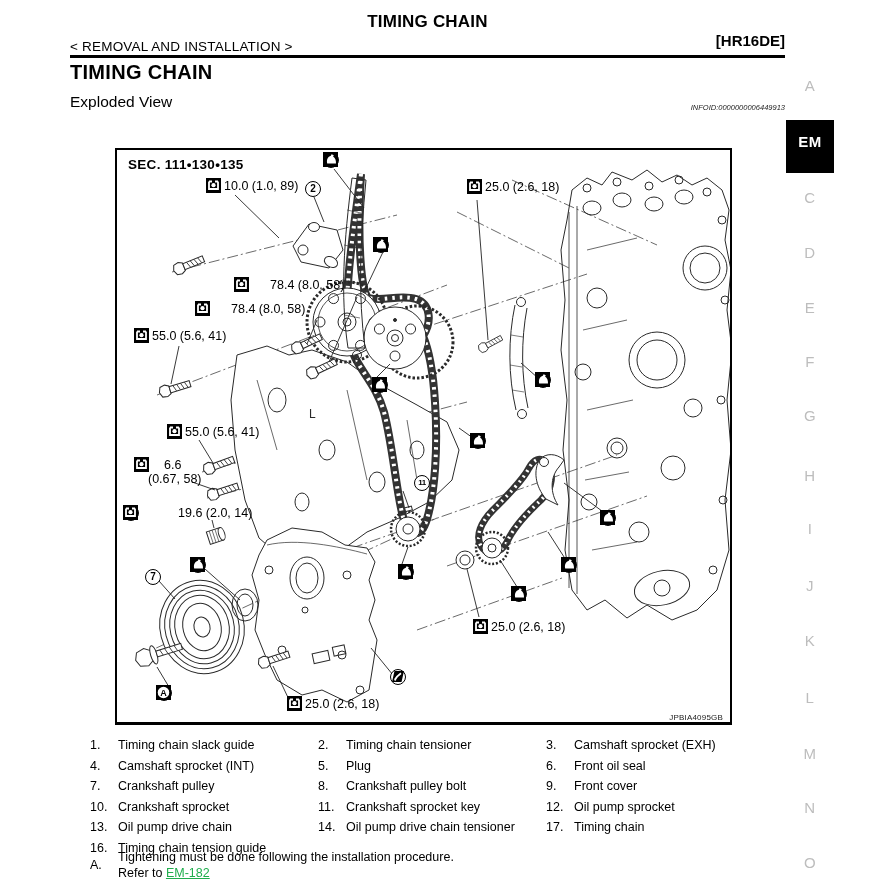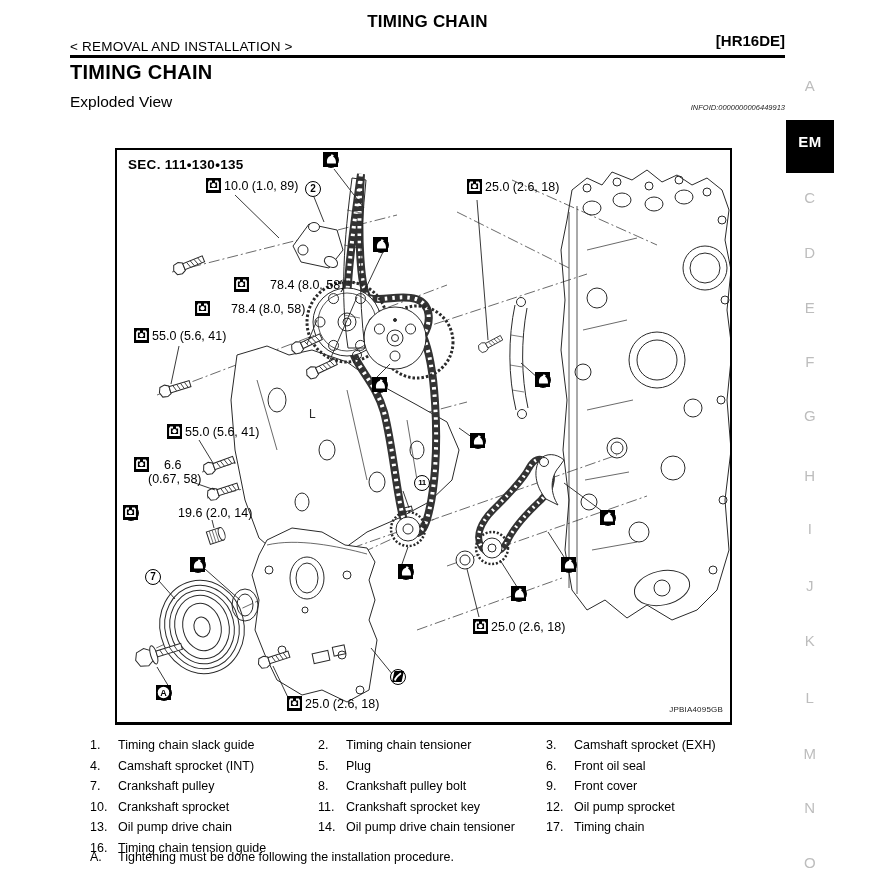--- a/index.html
+++ b/index.html
@@ -16,21 +16,21 @@
   #infoid{top:103px;right:103px;font-size:7.5px;font-style:italic;color:#222;}
   
   .side-letter{position:absolute;left:786px;width:48px;text-align:center;
                font-size:15px;color:#bdbdbd;letter-spacing:.5px;}
   .side-letter.active{background:#000;color:#fff;font-weight:bold;height:53px;line-height:43px;font-size:15px;}
   
   #diagram{top:148px;left:115px;width:617px;height:577px;border:2px solid #000;border-bottom-width:3px;
            box-sizing:border-box;background:#fff;}
   #diagram svg{position:absolute;top:0;left:0;}
   #sec-label{position:absolute;top:7px;left:11px;font-size:13.5px;font-weight:bold;letter-spacing:.3px;}
-  #figure-code{position:absolute;right:7px;bottom:8px;font-size:8px;color:#222;letter-spacing:.2px;}
+  #figure-code{position:absolute;right:7px;bottom:0;font-size:8px;color:#222;letter-spacing:.2px;}
   .callout{position:absolute;display:flex;align-items:center;gap:3px;font-size:12.5px;
            white-space:nowrap;height:16px;}
   .callout .line2{position:absolute;left:14px;top:15px;}
   .balloon{display:inline-flex;width:14px;height:14px;border:1.5px solid #000;border-radius:50%;
            background:#fff;align-items:center;justify-content:center;
            font-size:10px;font-weight:bold;flex:0 0 auto;line-height:1;}
   .balloon.two{font-size:8px;letter-spacing:-.5px;}
   .sym{display:inline-flex;width:15px;height:15px;flex:0 0 auto;align-items:center;justify-content:center;}
   
   #legend{top:738px;left:70px;width:716px;display:grid;grid-template-columns:228px 228px 1fr;
@@ -622,14 +622,15 @@
     </div>
     <div class="leg-cell">
       <span class="leg-num">16.</span>
       <span>Timing chain tension guide</span>
     </div>
   </div>
 <div class="abs" id="note">
   <div class="leg-num">A.</div>
   <div>
     <div>Tightening must be done following the installation procedure.</div>
+    <div><span>Refer to </span><a href="#" id="em-link" style="color: rgb(31, 174, 77);">EM-182</a></div>
   </div>
 </div>
 
 </body></html>

